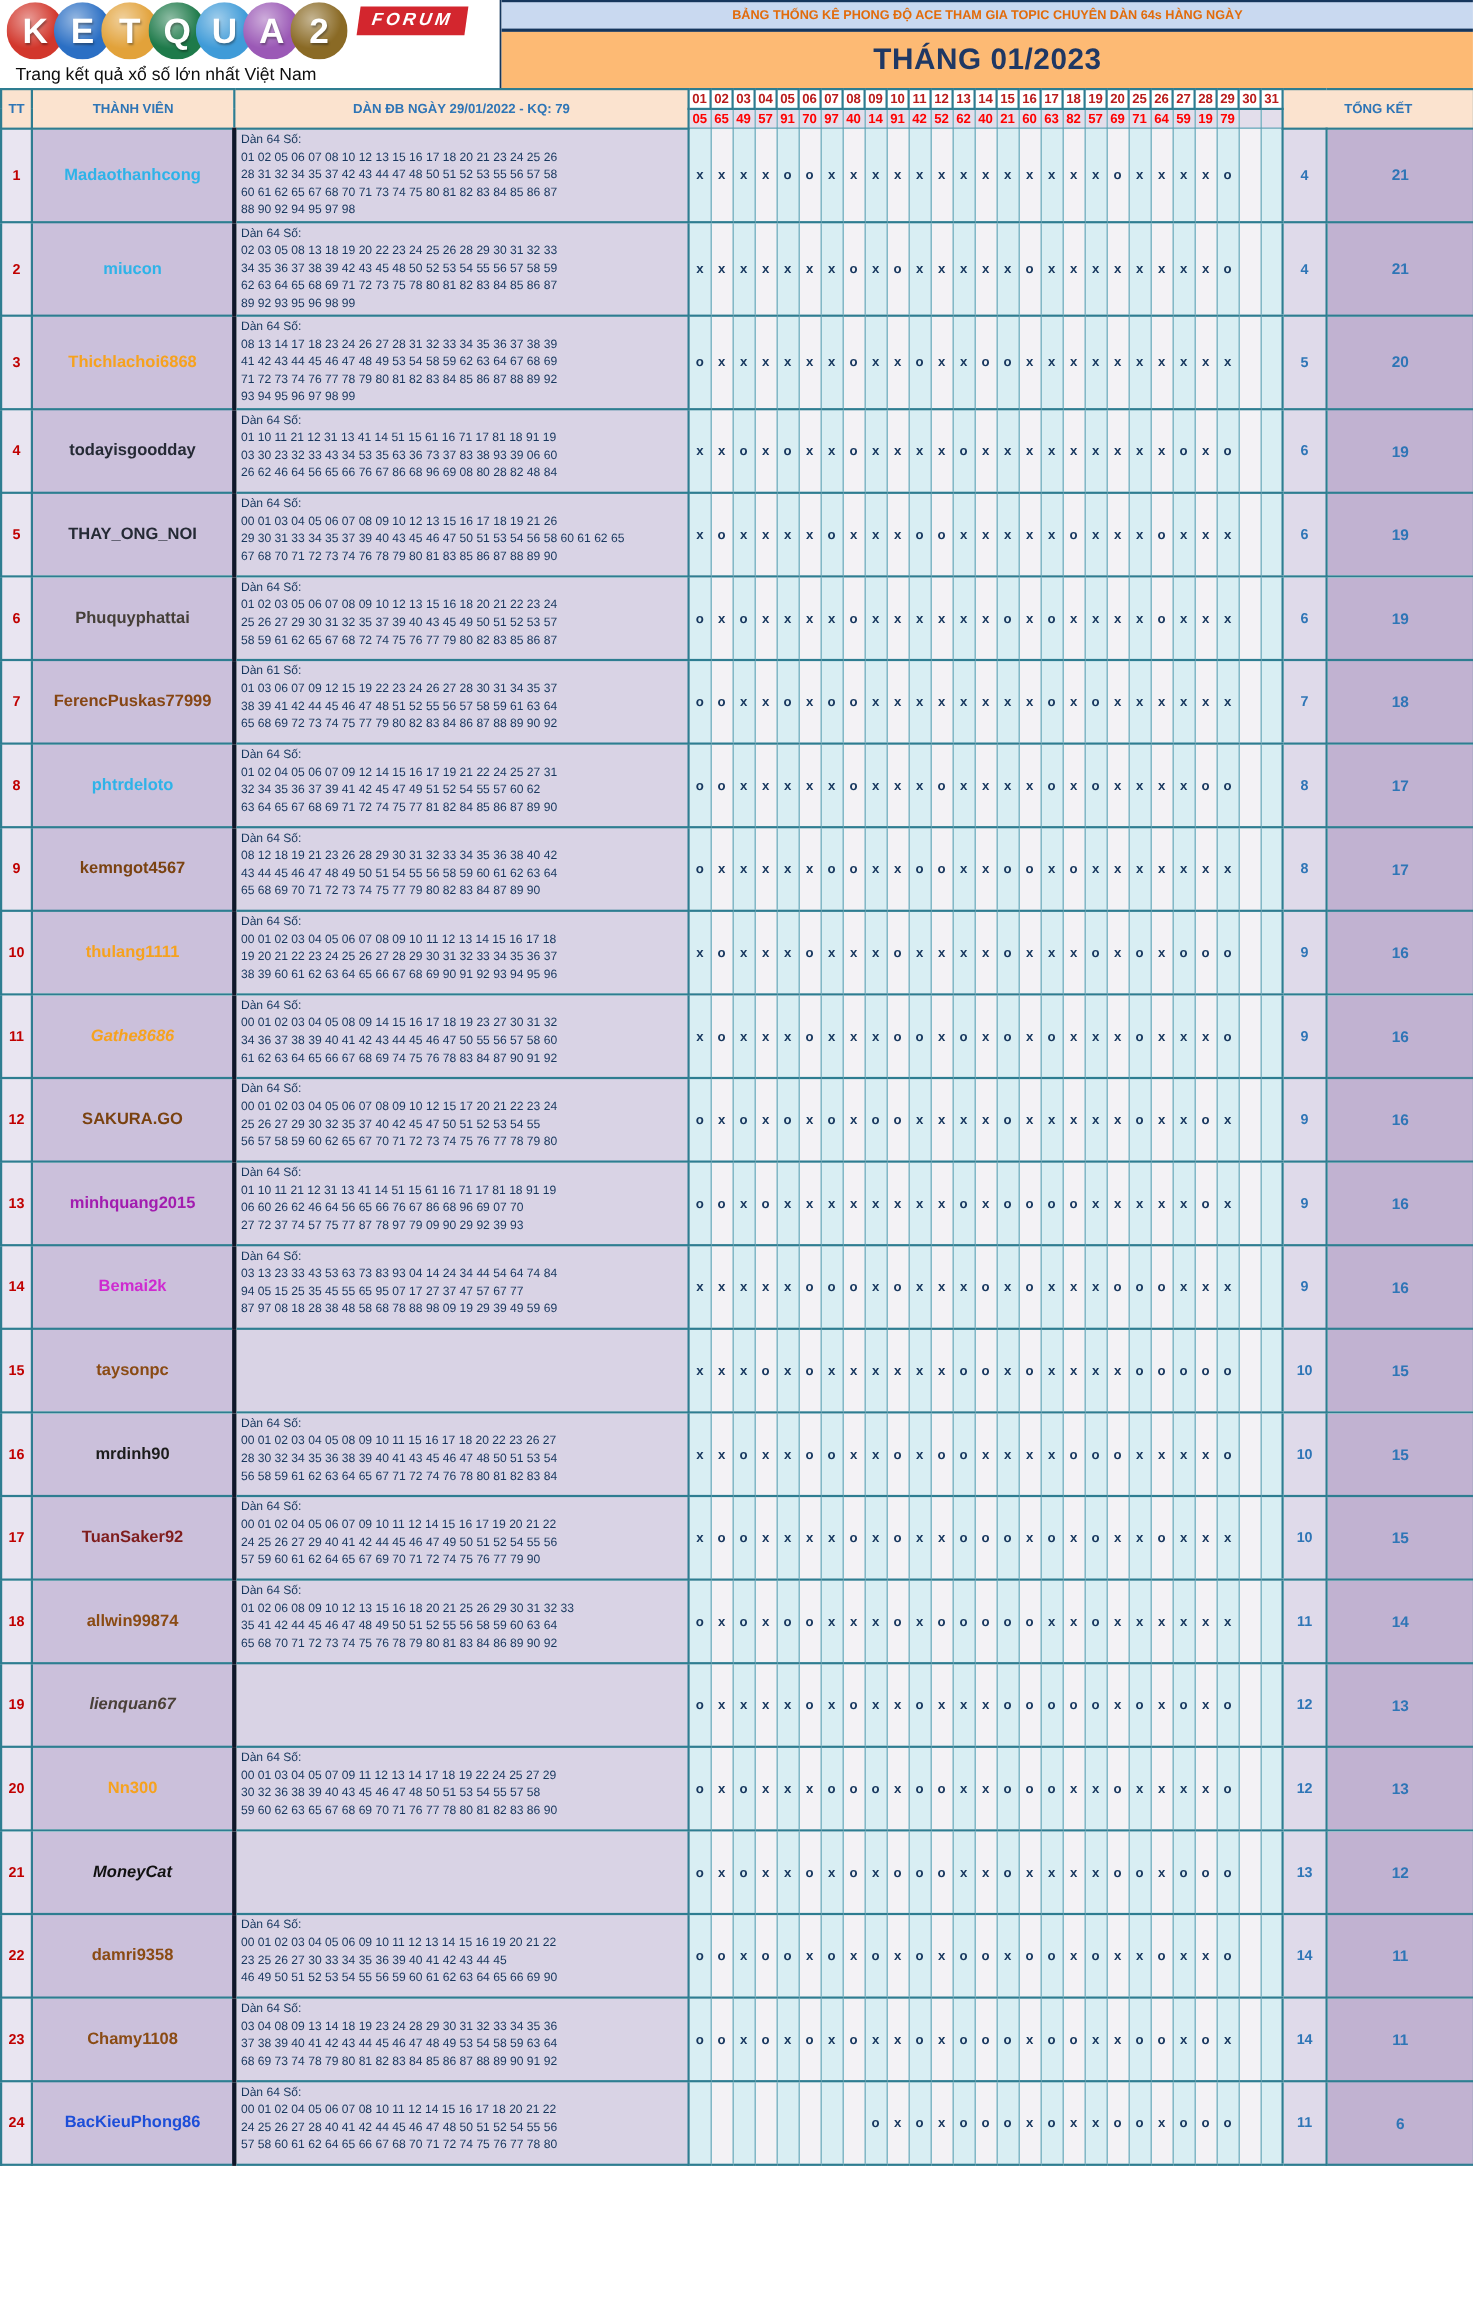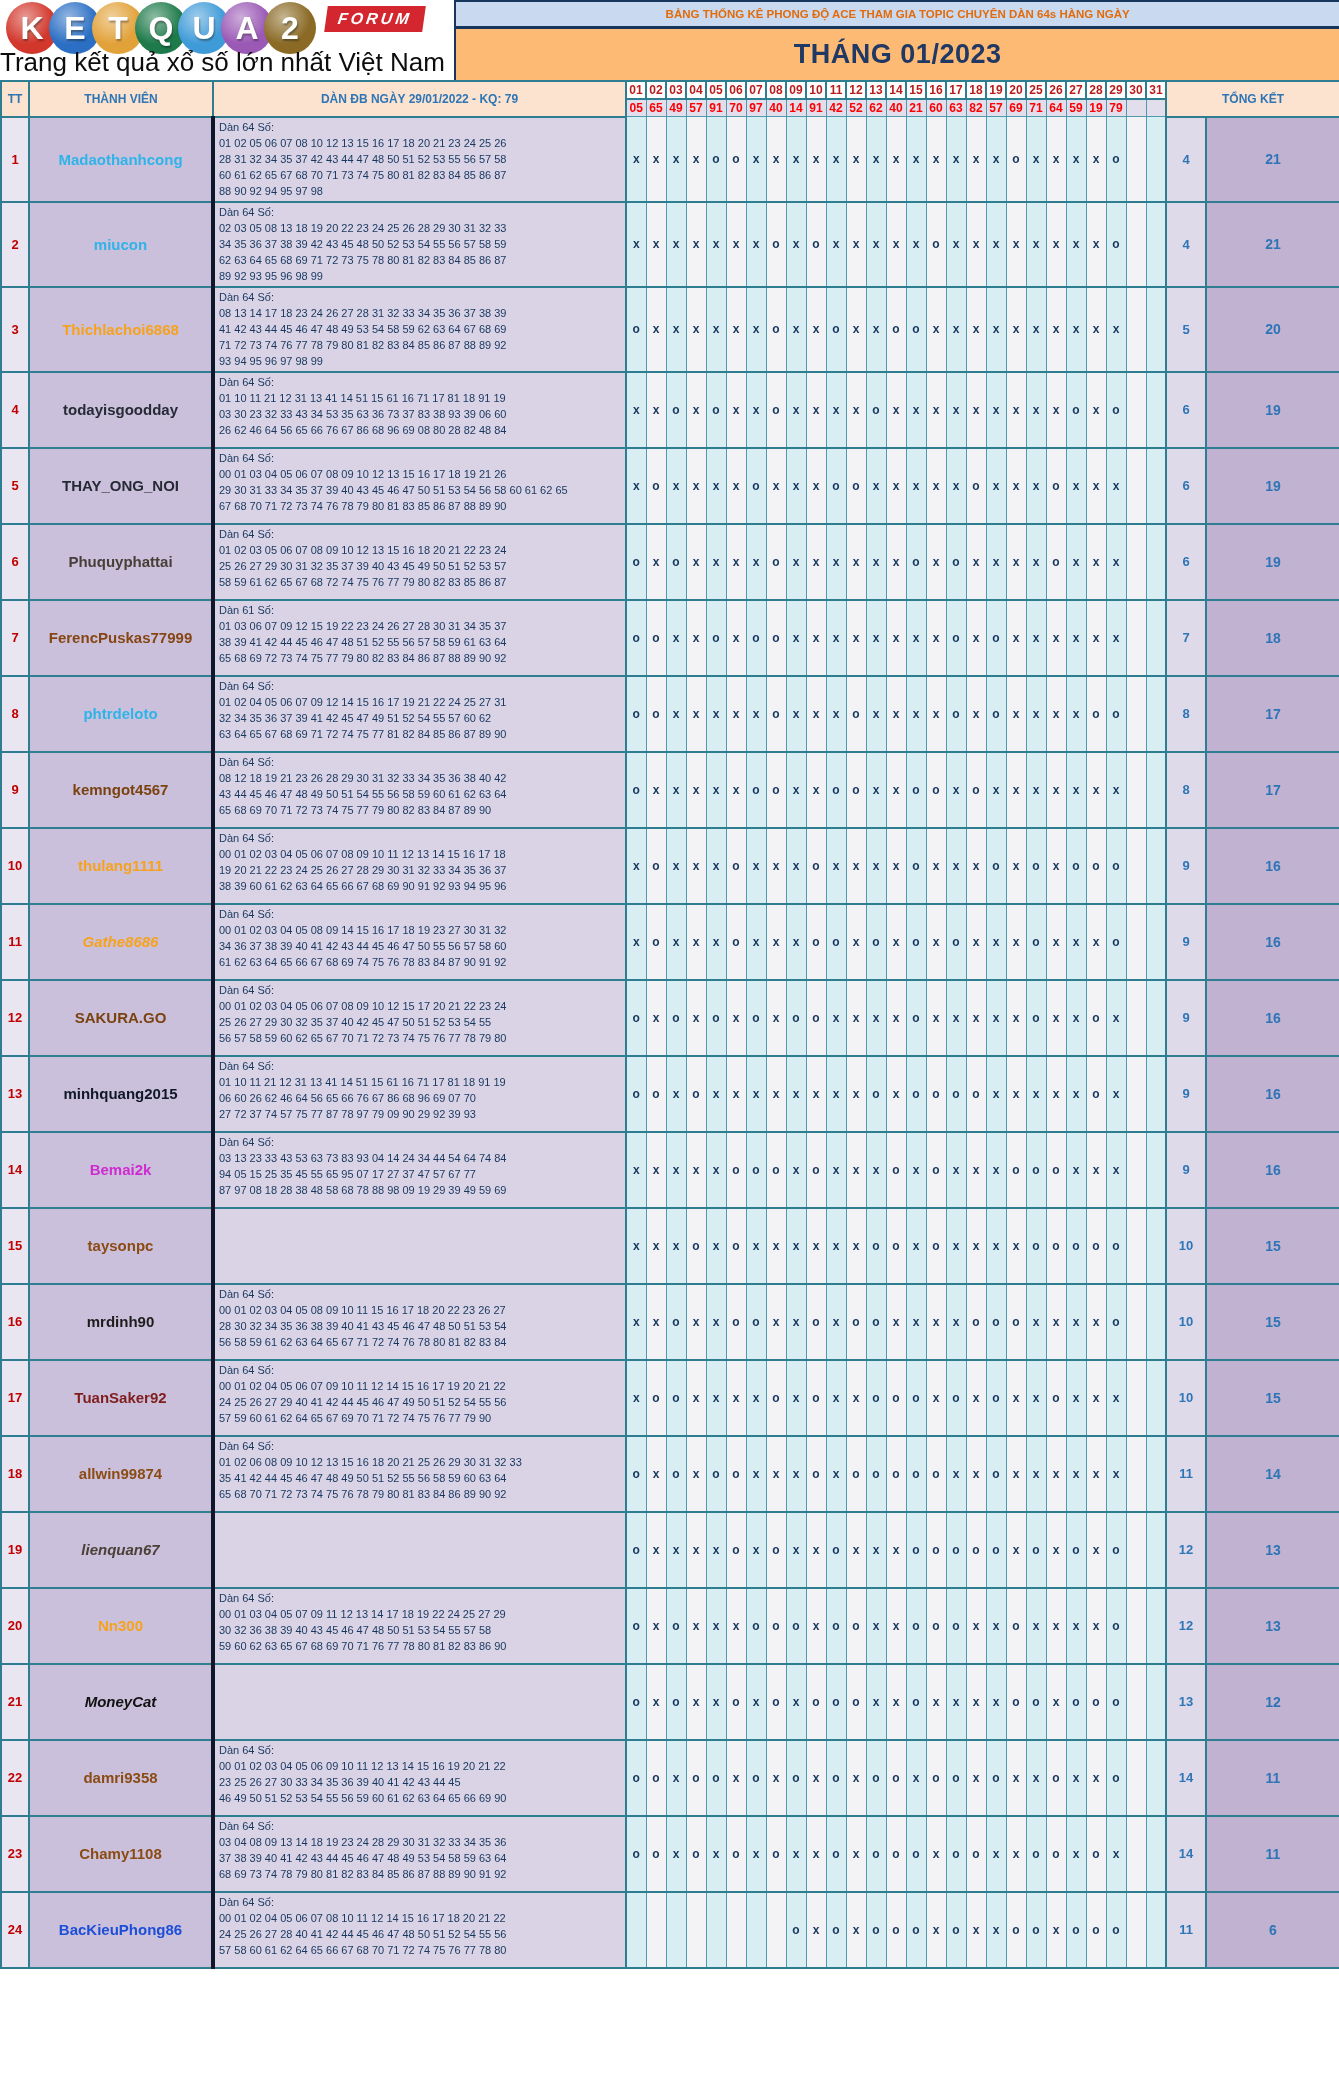--- a/index.html
+++ b/index.html
@@ -7,21 +7,21 @@
   .page{width:1339px;background:#fff;}
   
   .top{display:flex;width:1339px;height:80px;}
   .logo-block{width:455px;height:80px;position:relative;background:#fff;overflow:hidden;}
   .logo-row{position:absolute;left:6px;top:2px;display:flex;align-items:center;}
   .logo-letter{width:52px;height:52px;border-radius:50%;display:flex;align-items:center;justify-content:center;
     color:#fff;font-weight:bold;font-size:32px;margin-left:-9px;text-shadow:1px 2px 2px rgba(0,0,0,.35);}
   .logo-letter:first-child{margin-left:0;}
   .forum-badge{background:#d3262e;color:#fff;font-style:italic;font-weight:bold;font-size:16px;
     letter-spacing:3px;padding:4px 12px;transform:skewX(-8deg);margin-left:10px;margin-top:-18px;}
-  .tagline{position:absolute;left:0;bottom:2px;font-size:26px;color:#0d0d0d;white-space:nowrap;}
+  .tagline{position:absolute;left:14px;bottom:2px;font-size:16px;color:#0d0d0d;white-space:nowrap;}
   .top-right{width:884px;border-left:2px solid #16365c;display:flex;flex-direction:column;}
   .banner{height:24px;background:#c9d9f0;border-top:2px solid #16365c;border-bottom:3px solid #16365c;
     color:#e26b0a;font-weight:bold;font-size:11.5px;display:flex;align-items:center;justify-content:center;}
   .title-area{flex:1;background:#fdba74;display:flex;align-items:center;justify-content:center;}
   .title{color:#1f3864;font-weight:bold;font-size:27px;letter-spacing:.5px;}
   
   table{border-collapse:collapse;table-layout:fixed;width:1339px;}
   td,th{border:1px solid #4e9aae;overflow:hidden;}
   thead th{border:2px solid #2e7d91;}
   .corner-th{background:#fbe3cf;color:#2e75b6;font-size:12px;font-weight:bold;}
@@ -658,21 +658,21 @@
           <td class="mark-cell col-odd">x</td>
           <td class="mark-cell col-even">o</td>
           <td class="mark-cell col-odd">x</td>
           <td class="mark-cell col-even"></td>
           <td class="mark-cell col-odd"></td>
           <td class="tot-o">9</td>
           <td class="tot-x">16</td>
         </tr>
         <tr>
           <td class="tt-cell">13</td>
-          <td class="name-cell" style="color: #0f172a;">minhquang2015</td>
+          <td class="name-cell" style="color: #a21caf;">minhquang2015</td>
           <td class="dan-cell">
             <div class="dan-wrap">
               <div>Dàn 64 Số:</div>
               <div>01 10 11 21 12 31 13 41 14 51 15 61 16 71 17 81 18 91 19</div>
               <div>06 60 26 62 46 64 56 65 66 76 67 86 68 96 69 07 70</div>
               <div>27 72 37 74 57 75 77 87 78 97 79 09 90 29 92 39 93</div>
             </div>
           </td>
           <td class="mark-cell col-odd">o</td>
           <td class="mark-cell col-even">o</td>

